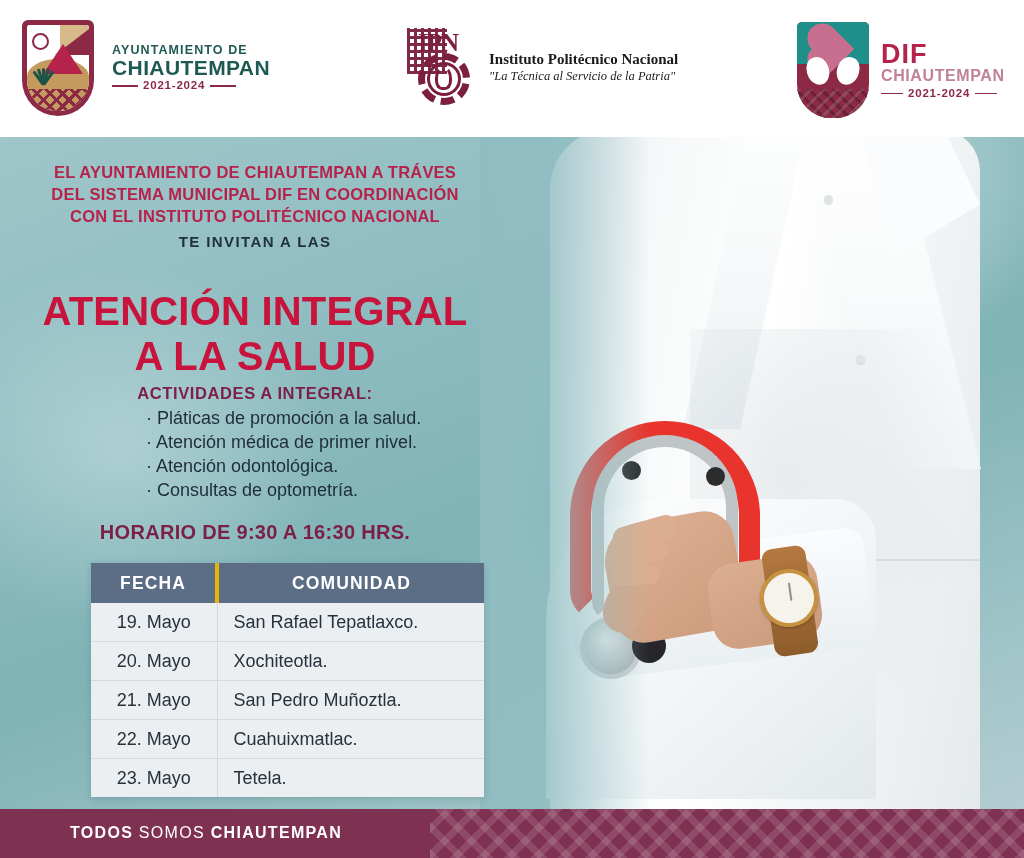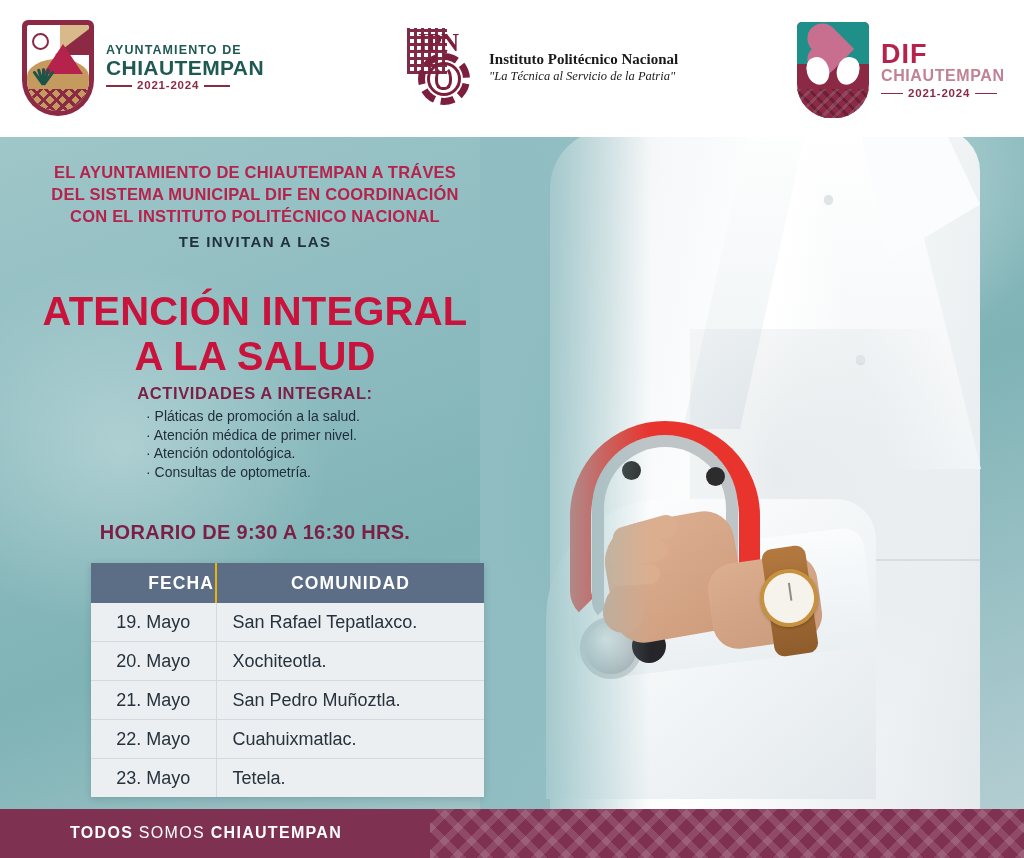--- a/index.html
+++ b/index.html
@@ -38,21 +38,21 @@
   .sh-mount{position:absolute;left:26%;top:22%;width:0;height:0;border-left:20px solid transparent;border-right:20px solid transparent;border-bottom:30px solid #b5234c;}
   .sh-hill{position:absolute;left:0;bottom:26%;width:100%;height:34%;background:#c59a5e;border-radius:50% 50% 0 0 / 60% 60% 0 0;}
   .sh-agave{position:absolute;left:6%;top:46%;width:26px;height:20px;}
   .sh-agave i{position:absolute;bottom:0;left:11px;width:3px;height:17px;background:#1d5448;transform-origin:bottom center;border-radius:2px;}
   .sh-zz{position:absolute;left:0;bottom:0;width:100%;height:26%;
     background:
       repeating-linear-gradient(135deg,#8c2a46 0 3px,transparent 3px 9px),
       repeating-linear-gradient(45deg,#8c2a46 0 3px,transparent 3px 9px),
       #c59a5e;
   }
-  .lg-ayto .txt{margin-left:12px;line-height:1.02;}
+  .lg-ayto .txt{margin-left:18px;line-height:1.02;}
   .ayto-l1{font-size:12.5px;letter-spacing:1.1px;color:#1f5a52;font-weight:600;}
   .ayto-l2{font-size:21px;letter-spacing:.4px;color:#1f5a52;font-weight:700;}
   .ayto-l3{font-size:11.5px;color:#8c2a46;letter-spacing:.8px;font-weight:600;display:flex;align-items:center;gap:5px;margin-top:2px;}
   .ayto-l3 .rule{display:block;width:26px;height:1.6px;background:#8c2a46;}
 
   
   .lg-ipn{left:405px;top:26px;}
   .ipn-mark{position:relative;width:74px;height:82px;}
   .ipn-grid{position:absolute;left:2px;top:2px;width:40px;height:46px;
     background:
@@ -164,21 +164,21 @@
   .bigtitle{
     position:absolute;left:0;top:152px;width:510px;text-align:center;
     color:#c8143c;font-weight:700;font-size:40px;line-height:1.12;letter-spacing:.2px;
   }
   .acts-title{
     position:absolute;left:0;top:247px;width:510px;text-align:center;
     color:#7b1f46;font-weight:700;font-size:16.5px;letter-spacing:.6px;
   }
   .acts{
     position:absolute;left:146px;top:270px;width:400px;
-    color:#1f2c3a;font-size:14px;line-height:1.33;
+    color:#1f2c3a;font-size:18px;line-height:1.33;
   }
   .acts div{white-space:nowrap;}
   .horario{
     position:absolute;left:0;top:384px;width:510px;text-align:center;
     color:#7b1f46;font-weight:700;font-size:20px;letter-spacing:.3px;
   }
 
   
   .tbl{position:absolute;left:91px;top:426px;width:393px;
        box-shadow:0 2px 7px rgba(20,50,60,.18);}
@@ -188,21 +188,21 @@
     letter-spacing:1.1px;height:38px;text-align:center;
   }
   .tbl th.c1{width:122px;}
   .tbl td{
     background:#eceff1;color:#26323d;font-size:18px;height:36px;
     border-bottom:1px solid #d3d9dd;
   }
   .tbl tr:last-child td{border-bottom:none;}
   .tbl td.c1{text-align:center;width:122px;border-right:1px solid #d3d9dd;}
   .tbl td.c2{text-align:left;padding-left:16px;}
-  .tbl th.c1{border-right:2px solid #eab308;text-align:right;}
+  .tbl th.c1{border-right:4px solid #eab308;}
 
   
   .footer{
     position:absolute;left:0;top:809px;width:1024px;height:49px;
     background:#7f3152;overflow:hidden;
   }
   .footer-pattern{
     position:absolute;left:430px;top:0;width:594px;height:49px;
     background:
       repeating-linear-gradient(45deg, rgba(255,255,255,.13) 0 7px, rgba(255,255,255,0) 7px 19px),

